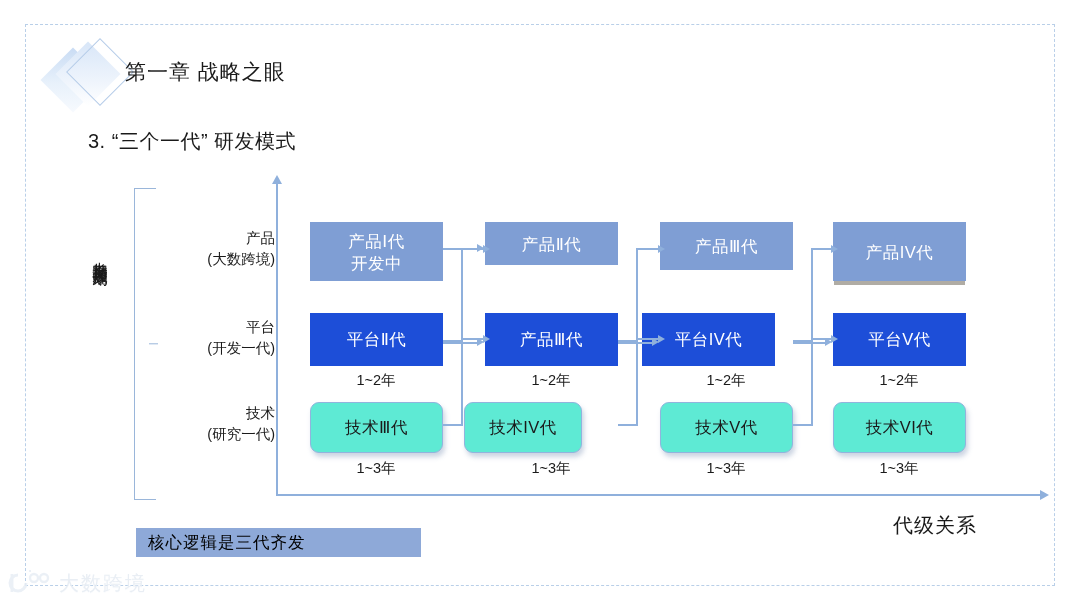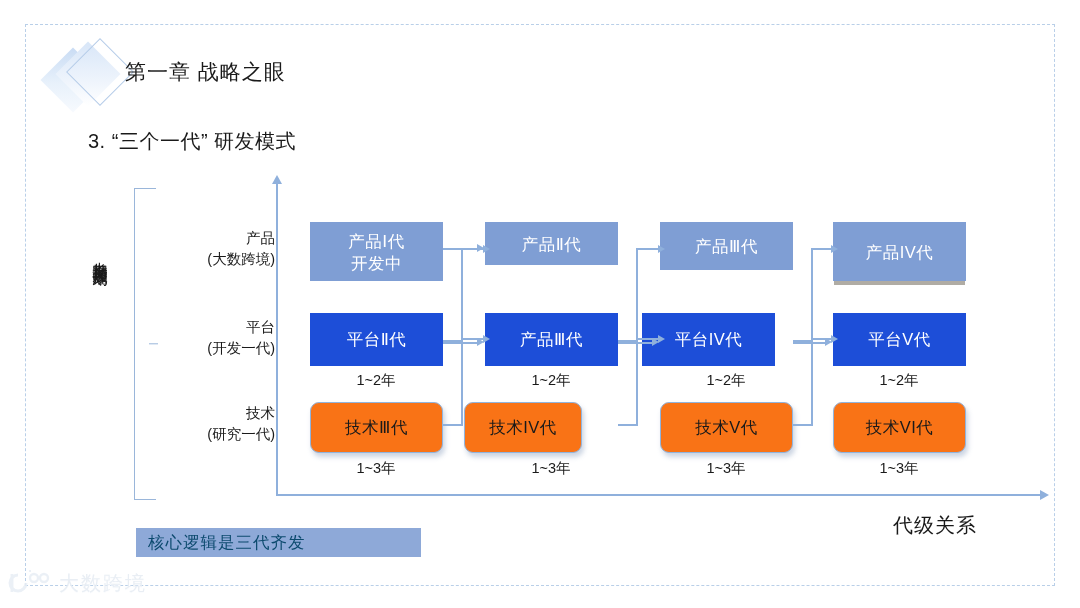--- a/index.html
+++ b/index.html
@@ -84,21 +84,21 @@
 
   .box.product{
     background:#7f9ed4;color:#ffffff;font-size:16.5px;line-height:22px;
     letter-spacing:0.5px;
   }
   .box.product.selected{box-shadow:0 5px 0 -1px #b0aca4;}
   .box.platform{
     background:#1d4ed8;color:#ffffff;font-size:16.5px;letter-spacing:0.5px;
   }
   .box.tech{
-    background:#f97316;color:#1a1a1a;font-size:16.5px;letter-spacing:0.5px;
+    background:#5eead4;color:#1a1a1a;font-size:16.5px;letter-spacing:0.5px;
     border:1.4px solid #91b4dd;border-radius:9px;
     box-shadow:2px 4px 5px rgba(140,160,190,.45);
   }
 
   .yearlabel{
     position:absolute;width:140px;text-align:center;
     font-size:14.5px;color:#1a1a1a;white-space:nowrap;
   }
 
   
@@ -106,21 +106,21 @@
   .conn .seg{position:absolute;background:#8fb0dc;}
   .conn .arrow{
     position:absolute;width:0;height:0;
     border-top:4.5px solid transparent;border-bottom:4.5px solid transparent;
     border-left:7px solid #8fb0dc;
   }
 
   
   .banner{
     position:absolute;left:136px;top:528px;width:285px;height:29px;
-    background:#8ea9d8;color:#0c4a6e;font-size:16.5px;letter-spacing:1px;
+    background:#8ea9d8;color:#000000;font-size:16.5px;letter-spacing:1px;
     display:flex;align-items:center;padding-left:12px;box-sizing:border-box;
     white-space:nowrap;
   }
 
   
   .watermark{
     position:absolute;left:8px;top:566px;height:34px;
     display:flex;align-items:center;gap:5px;opacity:.85;
   }
   .wm-mark{position:relative;width:46px;height:26px;}

